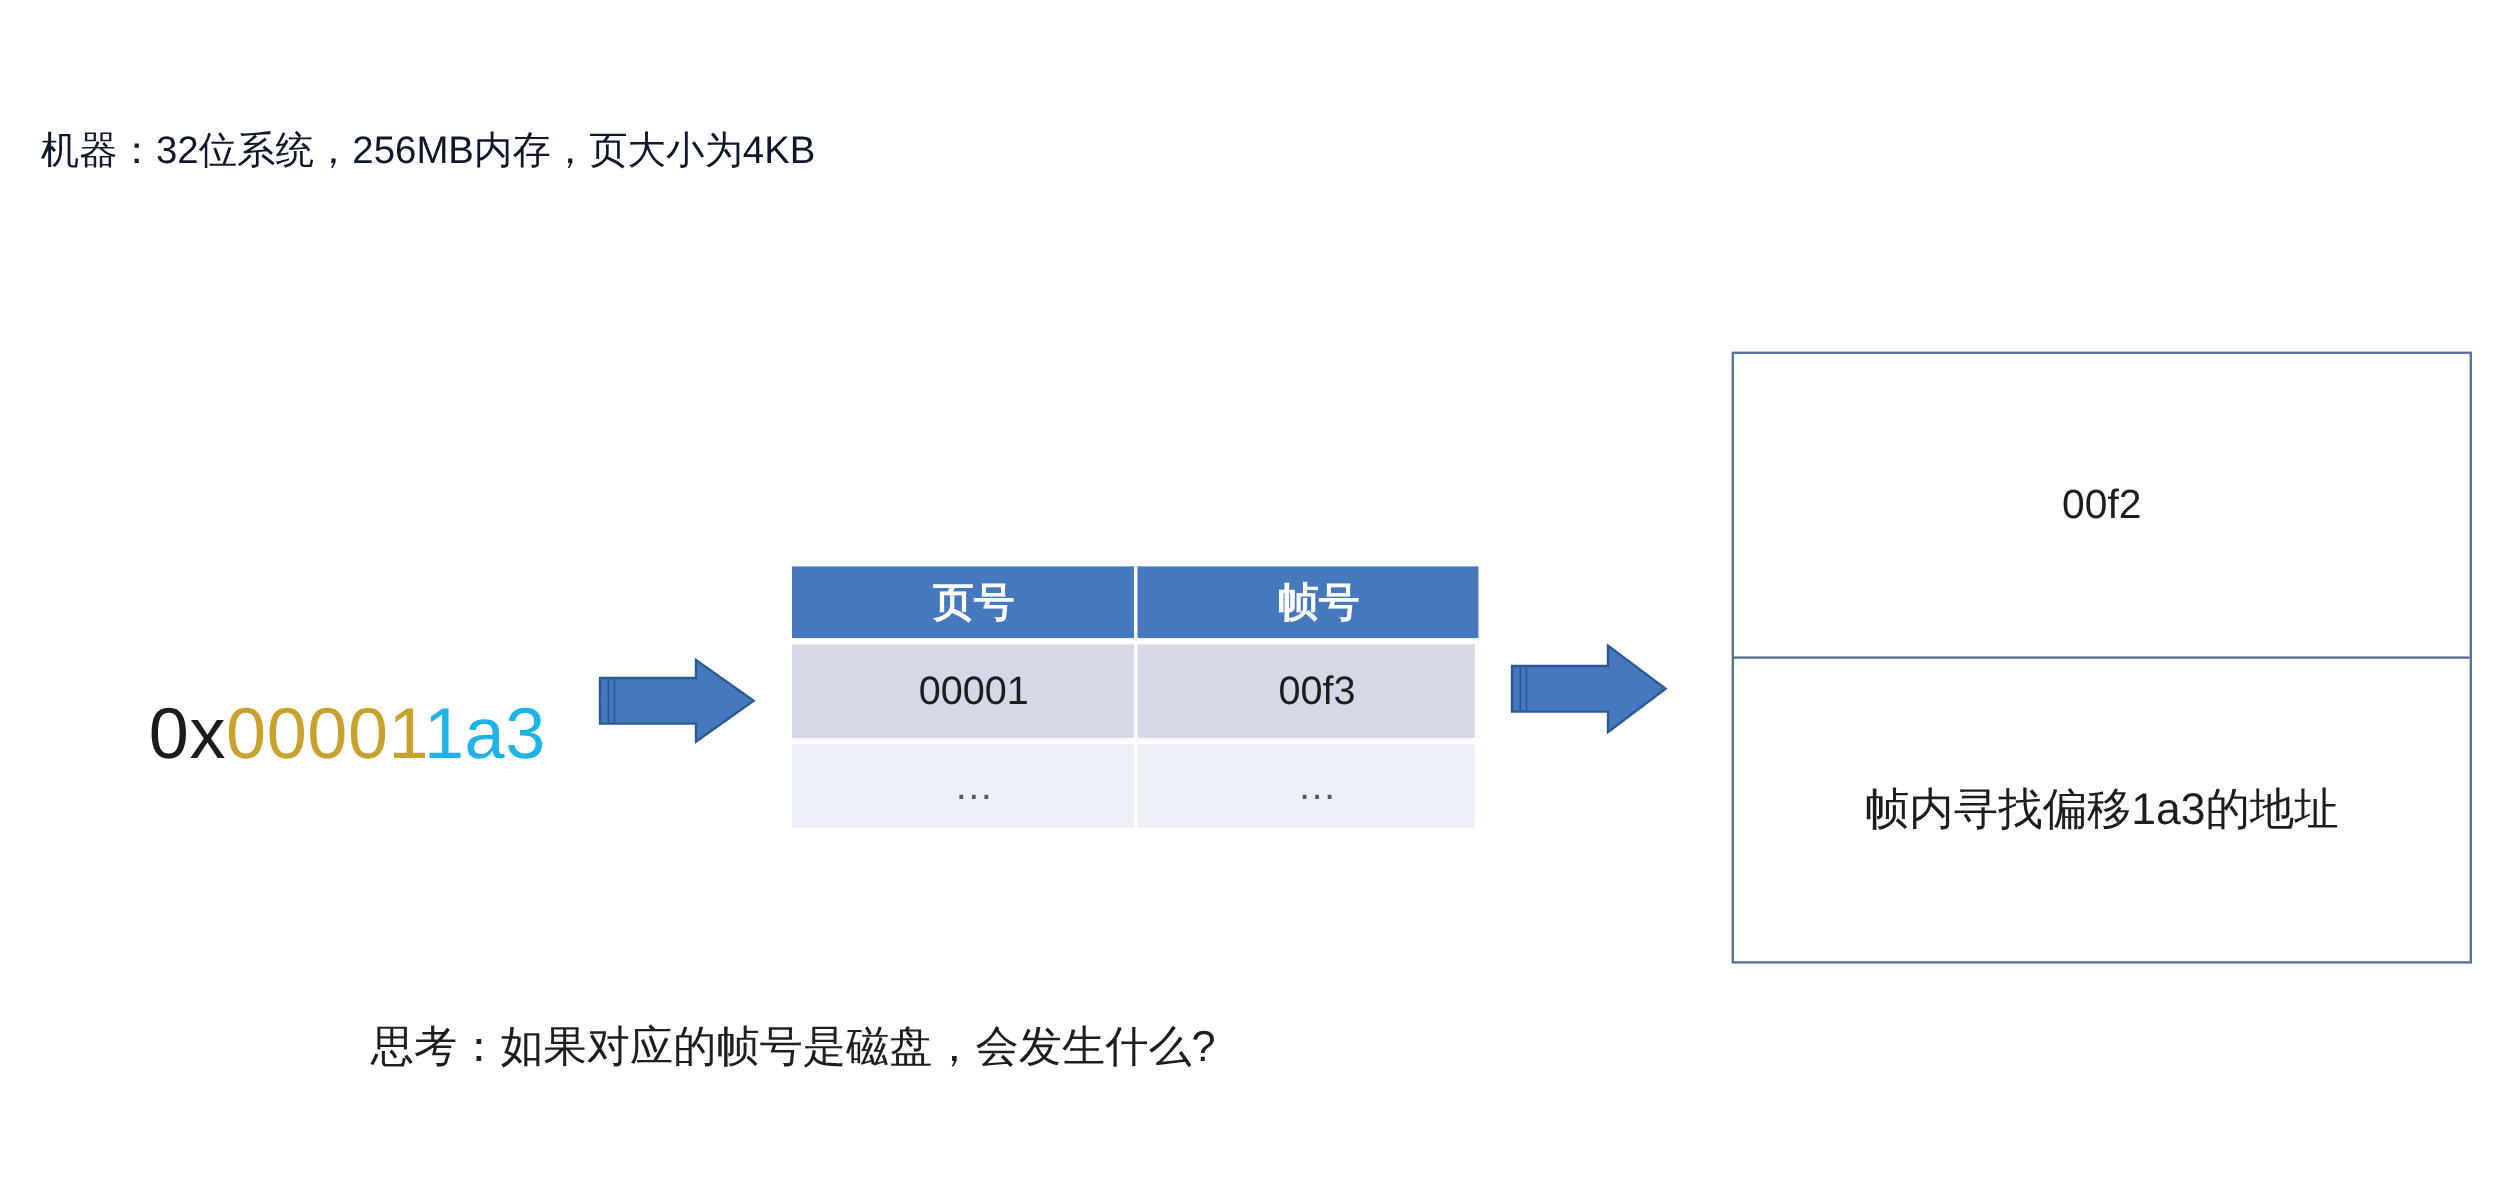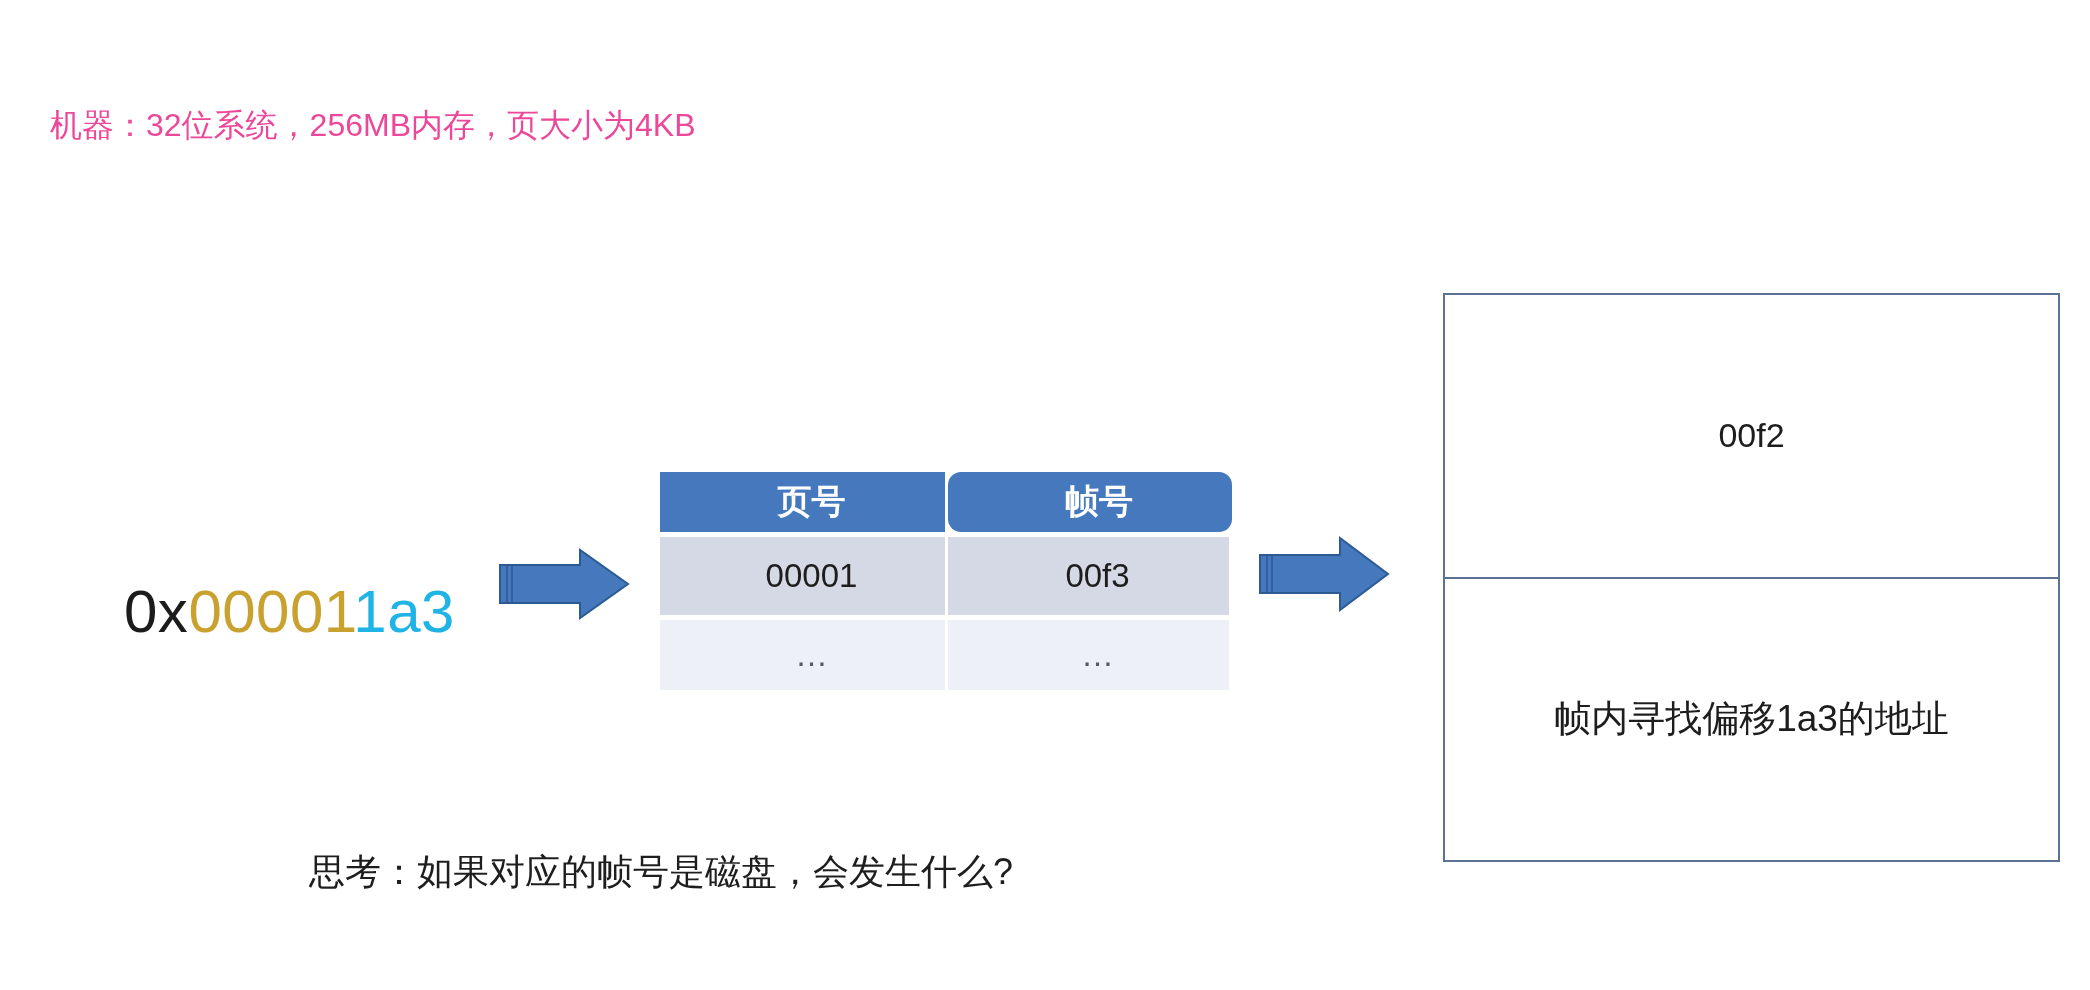--- a/index.html
+++ b/index.html
@@ -12,25 +12,25 @@
     height: 990px;
     position: relative;
     overflow: hidden;
     font-family: "Liberation Sans", "DejaVu Sans", sans-serif;
     color: #1a1a1a;
   }
 
   
   #spec-block {
     position: absolute;
-    left: 50px;
+    left: 34px;
     top: 22px;
     line-height: 1.30;
     font-size: 32px;
-    color: #ec4899;
+    color: #0f172a;
     white-space: pre;
   }
   #spec-block .spec-line { display: block; }
 
   
   #virtual-address {
     position: absolute;
     left: 124px;
     top: 535px;
     font-size: 60px;
@@ -70,21 +70,21 @@
     font-weight: normal;
   }
   #page-table thead th {
     height: 60px;
     background: #4678BE;
     color: #ffffff;
     font-size: 34px;
     font-weight: bold;
     border-right: 3px solid #ffffff;
   }
-  #page-table thead th:last-child { border-right: none; border-radius: 13px; }
+  #page-table thead th:last-child { border-right: none; }
   #page-table tbody tr.row-data td {
     height: 78px;
     background: #D5D9E6;
     font-size: 33px;
     color: #1d1d1d;
     border-top: 5px solid #ffffff;
     border-right: 3px solid #ffffff;
   }
   #page-table tbody tr.row-ellipsis td {
     height: 70px;
@@ -95,21 +95,21 @@
     border-right: 3px solid #ffffff;
   }
   #page-table tbody td:last-child { border-right: none; }
 
   
   #memory-box {
     position: absolute;
     left: 1443px;
     top: 293px;
     width: 617px;
-    height: 569px;
+    height: 510px;
     box-sizing: border-box;
     border: 2px solid #5B7294;
     background: #ffffff;
     display: flex;
     flex-direction: column;
   }
   #memory-box .memory-cell {
     flex: 1 1 0;
     display: flex;
     align-items: center;

